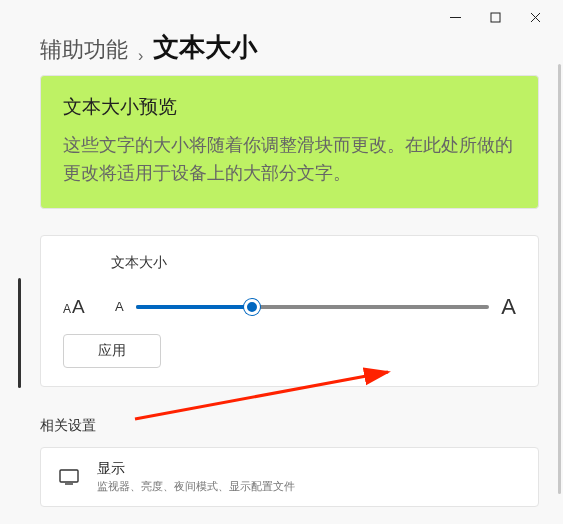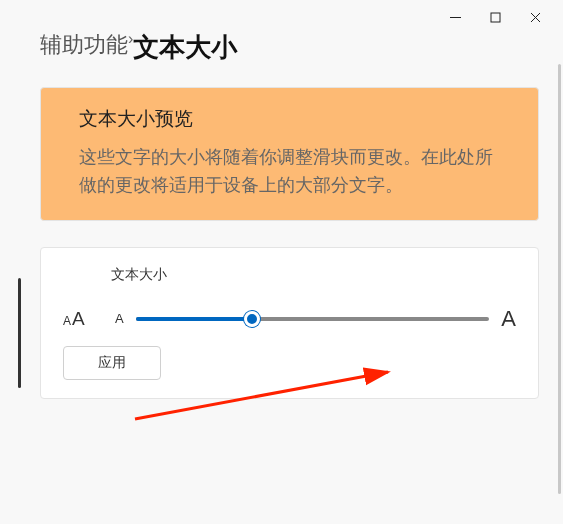--- a/index.html
+++ b/index.html
@@ -1,25 +1,25 @@
 <!DOCTYPE html>
 <html><head>
   <meta charset="utf-8">
   <style>
     * { margin: 0; padding: 0; box-sizing: border-box; font-family: "Segoe UI", "Microsoft YaHei", sans-serif; }
     body { width: 563px; height: 524px; background: #f8f8f8; overflow: hidden; position: relative; }
     .titlebar { height: 34px; display: flex; justify-content: flex-end; align-items: center; padding-right: 8px; }
     .win-btn { width: 40px; height: 28px; display: flex; align-items: center; justify-content: center; color: #222; }
     .win-btn svg { width: 11px; height: 11px; }
     .content { padding: 0 24px 0 40px; }
-    .breadcrumb { display: flex; align-items: flex-start; margin-top: -4px; }
+    .breadcrumb { display: flex; align-items: flex-end; gap: 10px; margin-top: -4px; }
     .bc-parent { font-size: 22px; color: #555; cursor: pointer; }
     .bc-sep { font-size: 16px; color: #666; }
     .bc-current { font-size: 26px; color: #111; font-weight: 600; }
-    .card { background: #fdba74; border: 1px solid #e4e4e4; border-radius: 4px; margin-top: 22px; padding: 18px 38px 20px; }
+    .card { background: #bef264; border: 1px solid #e4e4e4; border-radius: 4px; margin-top: 10px; padding: 18px 22px 20px; }
     .card-title { font-size: 19px; color: #222; margin-bottom: 12px; }
     .card-text { font-size: 18px; color: #666; line-height: 1.55; }
     .slider-card { background: #fff; border: 1px solid #e4e4e4; border-radius: 4px; margin-top: 26px; padding: 18px 22px 18px 22px; }
     .slider-label { font-size: 14px; color: #333; margin-left: 48px; margin-bottom: 22px; }
     .slider-row { display: flex; align-items: center; gap: 12px; }
     .aa-icon { width: 40px; display: flex; align-items: baseline; gap: 1px; color: #333; }
     .aa-icon .a-small { font-size: 12px; }
     .aa-icon .a-big { font-size: 19px; font-weight: 400; }
     .a-min { font-size: 13px; color: #333; }
     .a-max { font-size: 22px; color: #333; font-weight: 400; }
@@ -87,20 +87,33 @@
         <div class="fill"></div>
         <div class="thumb"></div>
       </div>
       <span class="a-max">A</span>
     </div>
     <div class="apply-row">
       <button class="apply-btn">应用</button>
     </div>
   </div>
 
+  <div class="related">
+    <div class="related-title">相关设置</div>
+    <div class="related-item">
+      <svg class="monitor-icon" viewBox="0 0 20 16">
+          <rect x="1" y="1" width="18" height="12" rx="1" fill="none" stroke="#333" stroke-width="1.4"></rect>
+          <line x1="6" y1="15" x2="14" y2="15" stroke="#333" stroke-width="1.4"></line>
+        </svg>
+      <div class="related-text">
+        <span class="related-main">显示</span>
+        <span class="related-sub">监视器、亮度、夜间模式、显示配置文件</span>
+      </div>
+    </div>
+  </div>
 </div>
 
 <div class="scrollbar-right"></div>
 <div class="scrollbar-left"></div>
 
 <svg class="arrow" width="280" height="60">
   <defs>
       <marker id="ah" markerWidth="10" markerHeight="10" refX="8" refY="3" orient="auto">
         <path d="M0,0 L0,6 L9,3 z" fill="#f20"></path>
       </marker>

